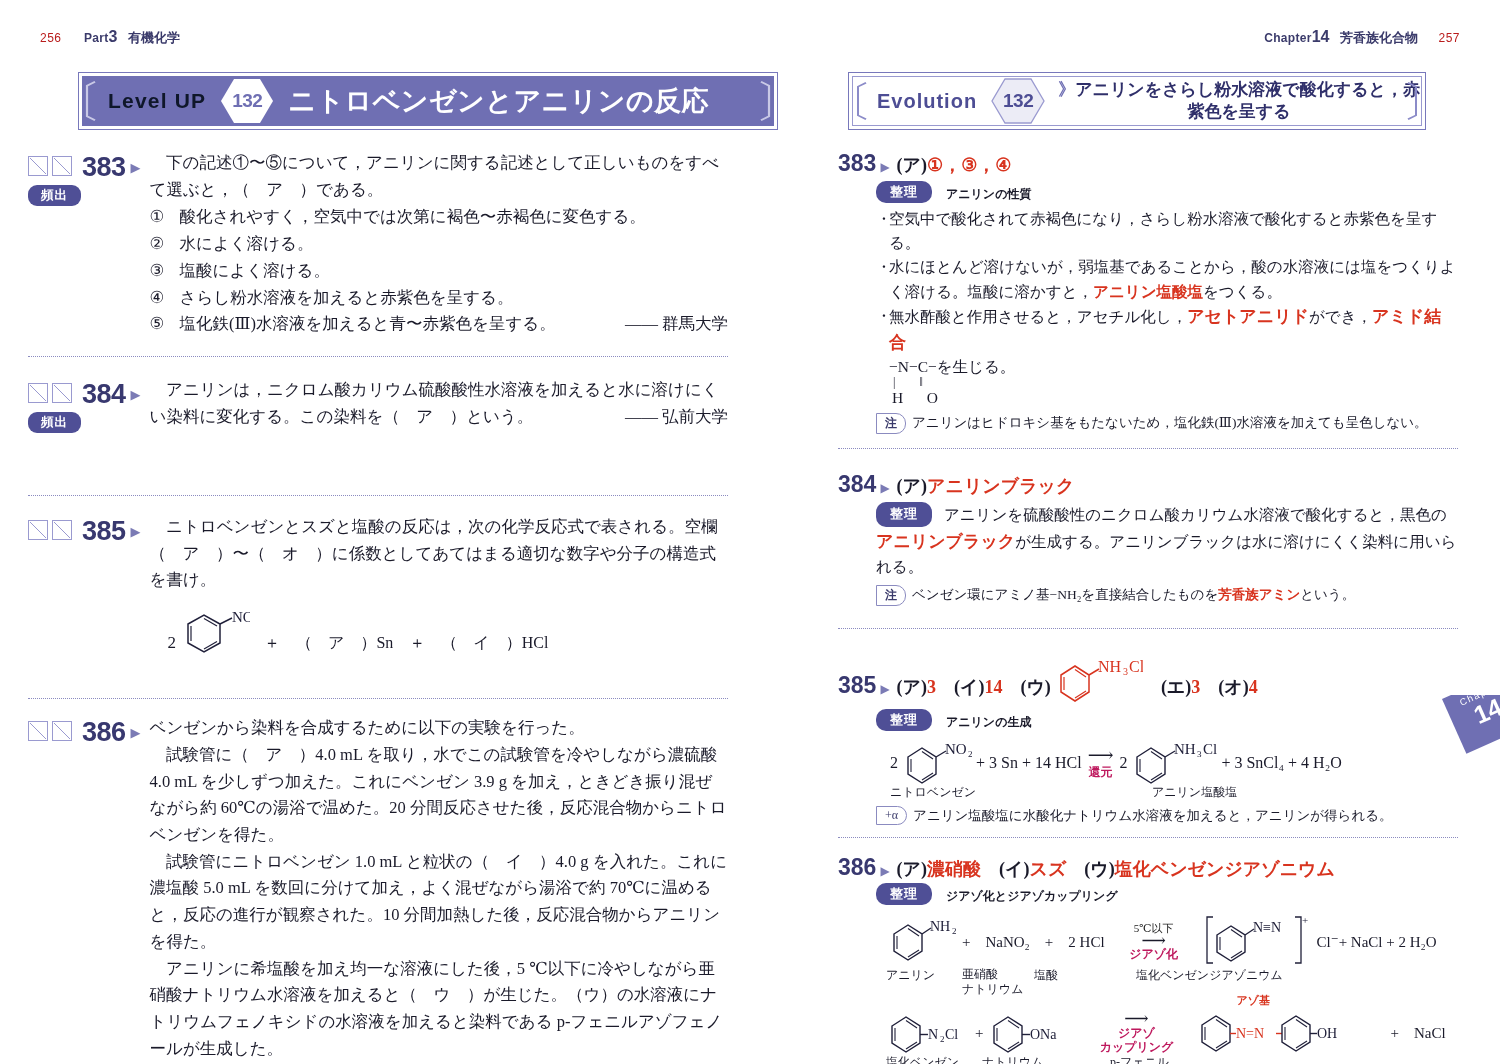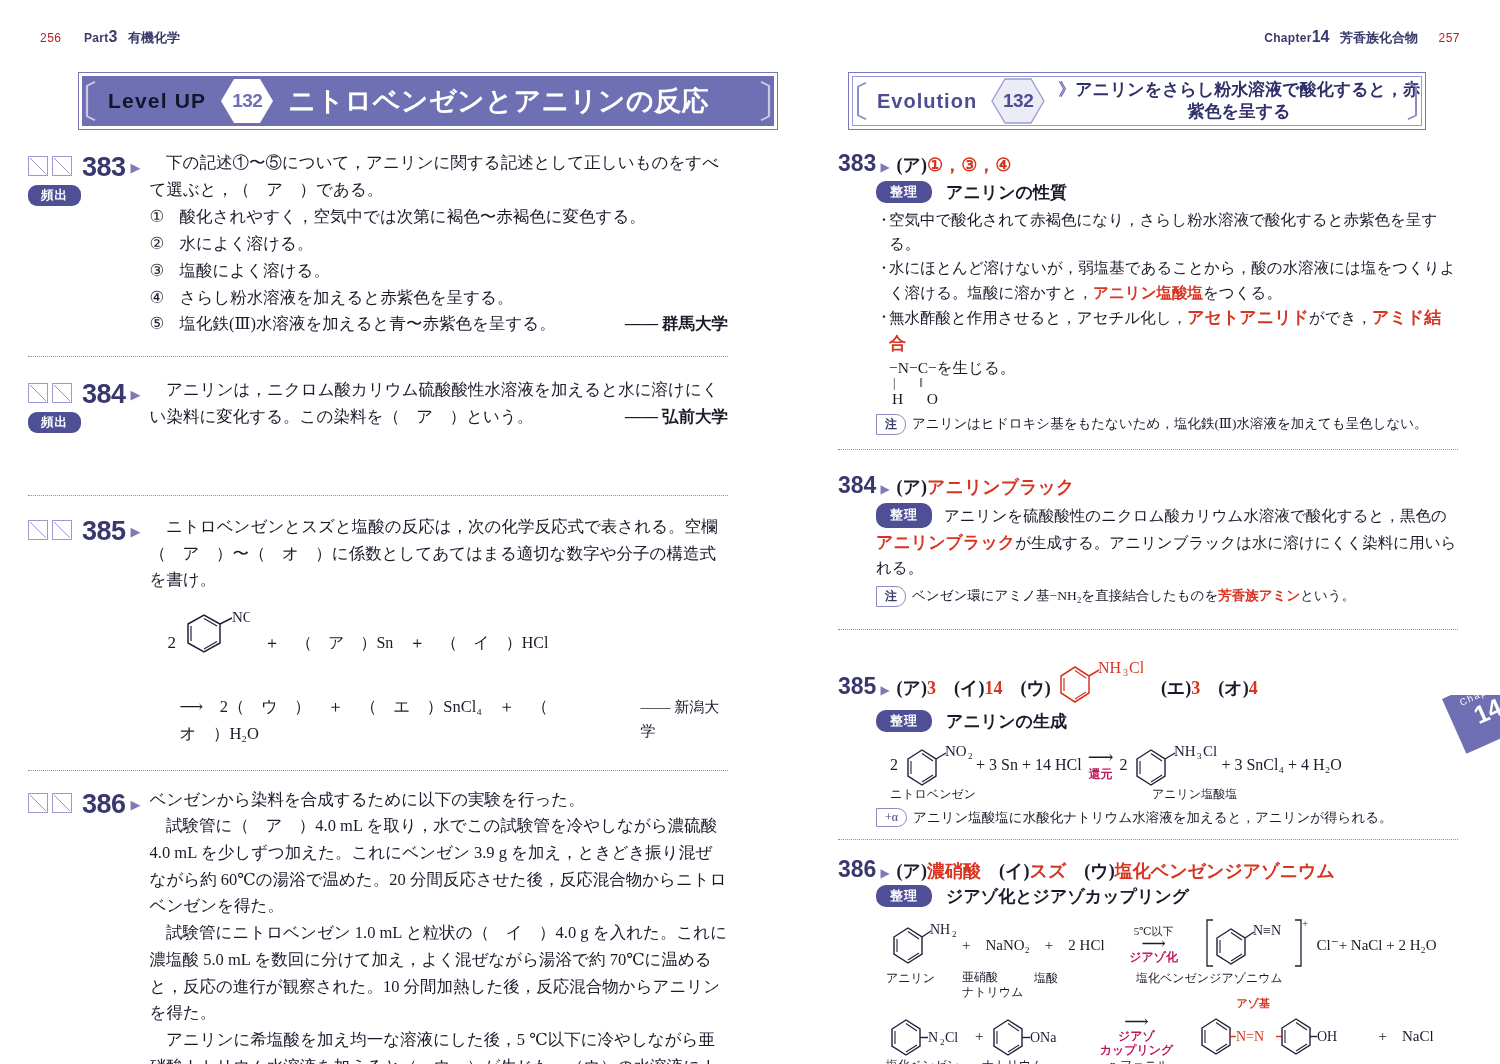--- a/index.html
+++ b/index.html
@@ -105,36 +105,36 @@
     flex:0 0 auto; padding-top:2px;
   }
   .qarrow { color:#7b7bb5; font-size:13px; padding:10px 0 0 5px; flex:0 0 auto; }
   .qbody { flex:1 1 auto; padding-left:9px; font-size:16.5px; line-height:1.62; }
 
   .p-indent { text-indent:1em; }
   .items { margin-top:1px; }
   .item { display:flex; font-size:16.5px; line-height:1.62; }
   .item .mk { width:30px; flex:0 0 auto; }
   .item .tx { flex:1 1 auto; }
-  .inline-src { float:right;font-weight:bold; }
+  .inline-src { float:right; }
 
   
   .ahead { display:flex; align-items:baseline; font-size:18px; }
   .anum { font-family:"Liberation Sans",sans-serif; font-weight:bold; font-size:23px; color:#38386f; }
   .aarrow { color:#7b7bb5; font-size:12px; padding-left:4px; padding-right:7px; }
   .ans { font-size:18px; font-weight:bold; }
   .red { color:#d8341f; }
   .redb { color:#d8341f; font-weight:bold; }
   .abody { padding-left:38px; }
   .badge-seiri {
     display:inline-block; background:#4f4f96; color:#fff;
     font-size:13px; font-weight:bold; padding:2px 14px;
     border-radius:10px; letter-spacing:1px; vertical-align:2px;
   }
-  .seiri-title { font-size:17px; font-weight:bold; margin-left:10px; }
+  .seiri-title { font-size:12px; font-weight:bold; margin-left:10px; }
   .bul { font-size:15.5px; line-height:1.56; display:flex; }
   .bul .dot { width:13px; flex:0 0 auto; }
   .bul .tx { flex:1 1 auto; }
   .note {
     display:flex; align-items:flex-start; font-size:13.5px; margin-top:4px;
   }
   .badge-chu {
     display:inline-block; border:1.2px solid #8b8bc0; color:#3b3b6b;
     font-size:12px; font-weight:bold; padding:1px 8px 1px 8px;
     border-radius:0 10px 10px 0; background:#fff; flex:0 0 auto; margin-right:6px;
@@ -315,24 +315,20 @@
                 <line x1="28" y1="39" x2="41" y2="31.5" stroke="#20203a" stroke-width="1.2"></line>
                 <line x1="41" y1="16" x2="28" y2="8.5" stroke="#20203a" stroke-width="1.2"></line>
                 <line x1="44" y1="14" x2="56" y2="8" stroke="#20203a" stroke-width="1.5"></line>
                 <text x="56" y="12" font-family="Liberation Serif, serif" font-size="15" fill="#20203a">NO</text>
                 <text x="80" y="15" font-family="Liberation Serif, serif" font-size="10" fill="#20203a">2</text>
               </svg>
             </span>
             <span style="margin-left:14px">＋　（　ア　）Sn　＋　（　イ　）HCl</span>
           </div>
 
-          <div style="margin-top:18px;margin-left:30px;display:flex;align-items:baseline">
-            <span>⟶　2（　ウ　）　＋　（　エ　）SnCl₄　＋　（　オ　）H₂O</span>
-            <span style="margin-left:28px;font-size:15px">—— 新潟大学</span>
-          </div>
         </div>
       </div>
       <div class="sep" style="margin-top:22px"></div>
     </div>
 
     <div class="qblock" style="margin-top:16px">
       <div class="qhead">
         <div class="checks">
           <span class="chkbox"></span><span class="chkbox"></span>
         </div>
@@ -586,21 +582,21 @@
               <text x="40" y="31" font-family="Liberation Serif, serif" font-size="14" fill="#d8341f">N=N</text>
               <line x1="80" y1="26.5" x2="86" y2="26.5" stroke="#d8341f" stroke-width="1.4"></line>
               <polygon points="86,18 100,9 114,18 114,35 100,44 86,35" fill="none" stroke="#20203a" stroke-width="1.4"></polygon>
               <line x1="89" y1="20" x2="89" y2="33" stroke="#20203a" stroke-width="1.1"></line>
               <line x1="100" y1="41" x2="111" y2="34" stroke="#20203a" stroke-width="1.1"></line>
               <line x1="111" y1="20" x2="100" y2="12.5" stroke="#20203a" stroke-width="1.1"></line>
               <line x1="114" y1="26.5" x2="121" y2="26.5" stroke="#20203a" stroke-width="1.4"></line>
               <text x="121" y="31" font-family="Liberation Serif, serif" font-size="14" fill="#20203a">OH</text>
             </svg>
           </span>
-          <span style="margin-left:6px;font-size:15px">+　NaCl</span>
+          <span style="margin-left:18px;font-size:15px">+　NaCl</span>
         </div>
 
         <div style="display:flex;margin-left:10px;margin-top:-4px;font-size:12px;line-height:1.25">
           <span style="width:96px;white-space:pre-line">塩化ベンゼン
 ジアゾニウム</span>
           <span style="width:128px;white-space:pre-line">ナトリウム
 フェノキシド</span>
           <span style="white-space:pre-line">p-フェニル
 アゾフェノール</span>
         </div>

